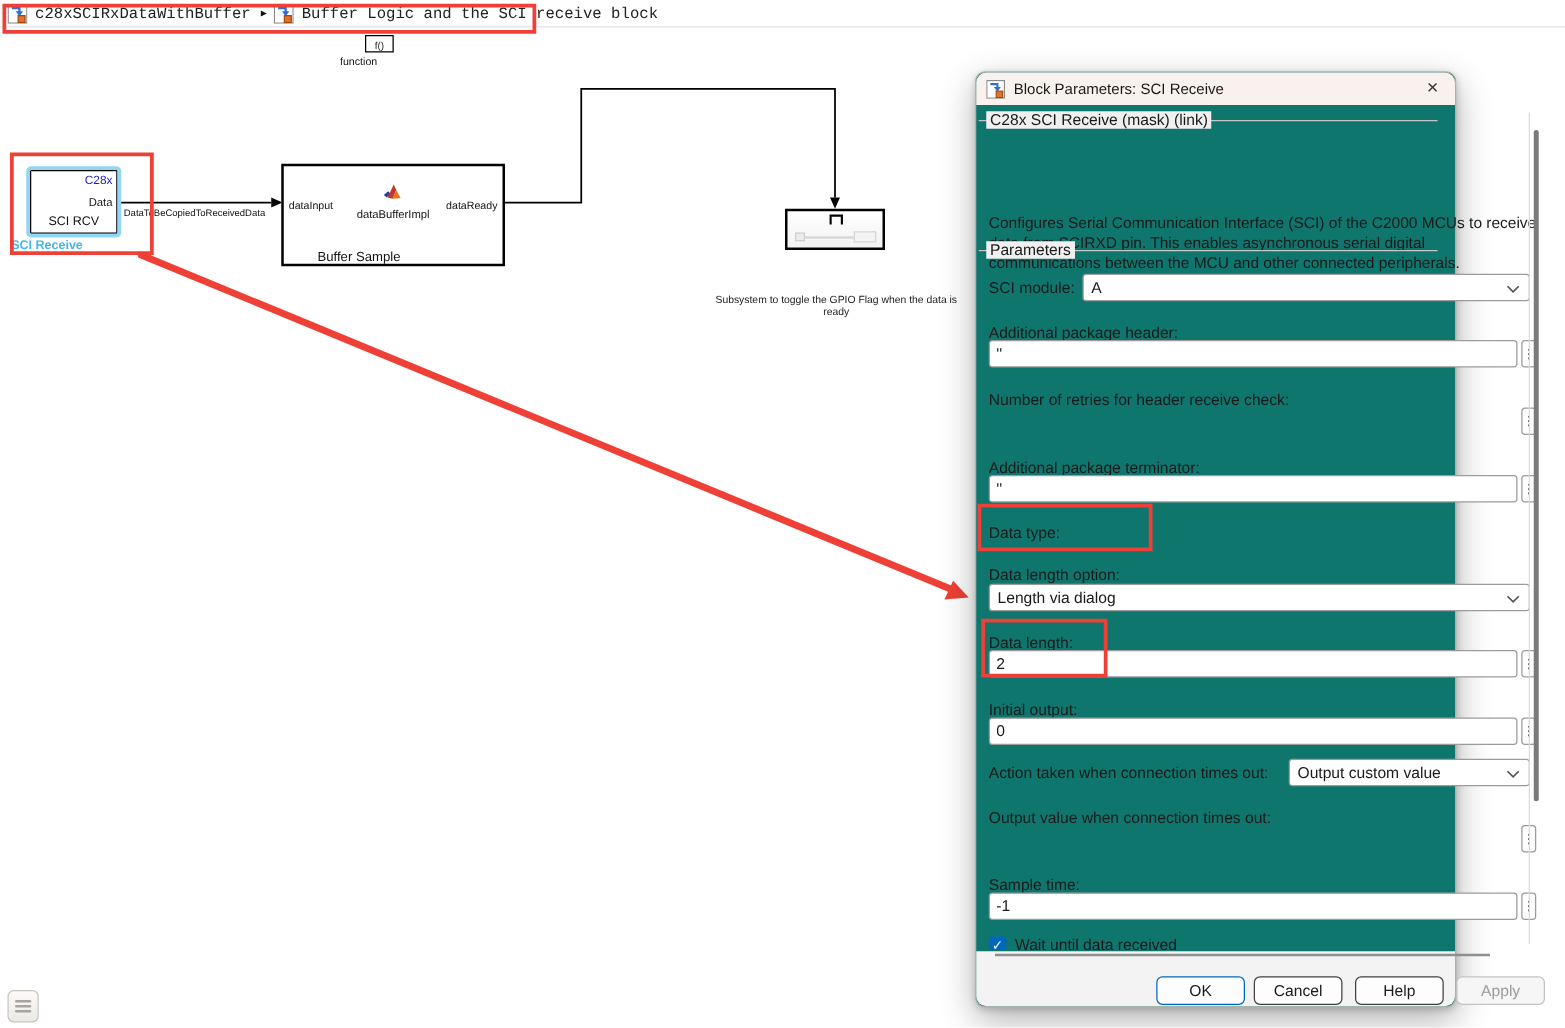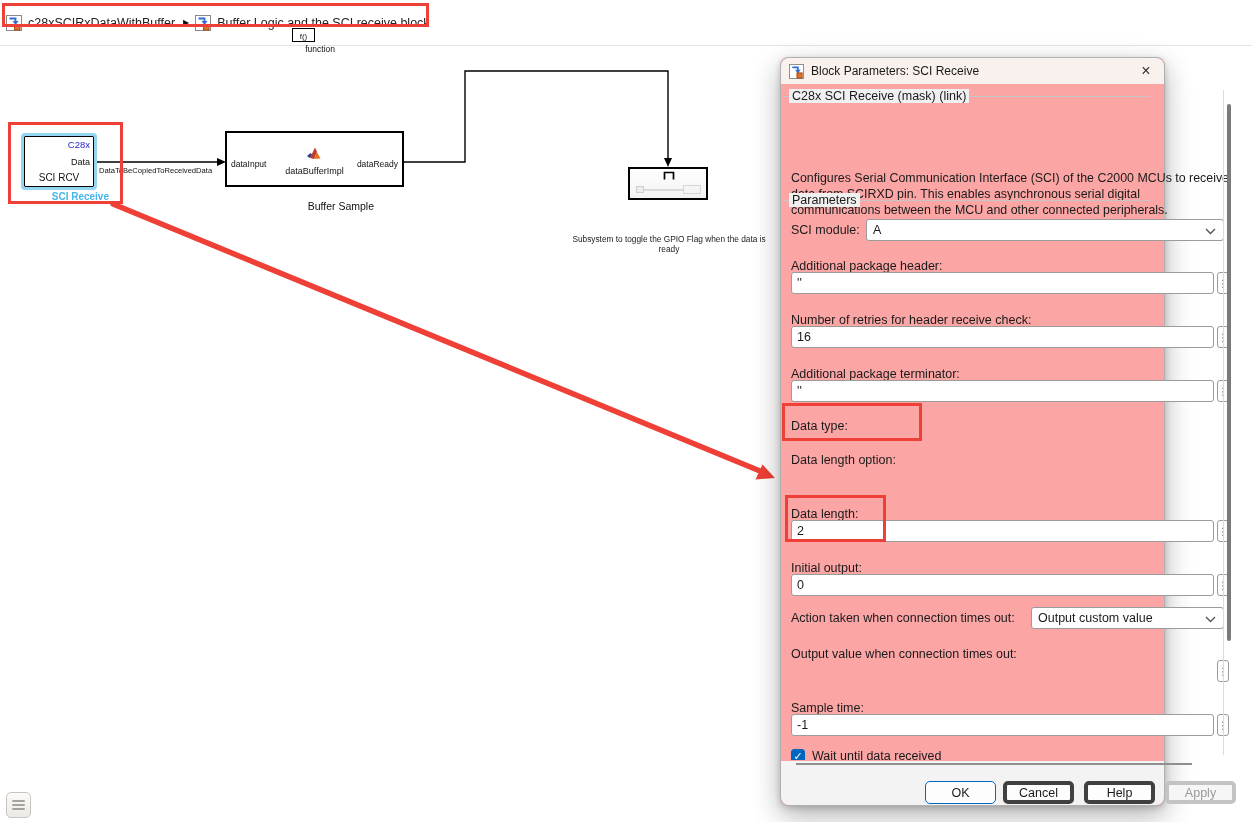--- a/index.html
+++ b/index.html
@@ -5,48 +5,48 @@
   * { margin:0; padding:0; box-sizing:border-box; }
   html,body { width:1252px; height:822px; }
   body {
     position:relative; overflow:hidden; background:#ffffff;
     font-family:"Liberation Sans", sans-serif; color:#1a1a1a;
   }
   .abs { position:absolute; }
 
   
   .topbar {
-    left:0; top:0; width:1252px; height:46px; background:#fff;
+    left:0; top:0; width:1252px; height:22px; background:#fff;
     border-bottom:1px solid #e4e4e4; display:flex; align-items:center;
-    padding-left:6px; z-index:3;
+    padding-left:6px; z-index:3;font-family:Liberation Mono, monospace;
   }
   .crumb { display:flex; align-items:center; gap:6px; font-size:12.5px; color:#222; cursor:default; }
   .crumb-sep { font-size:8px; color:#111; margin:0 6px 0 8px; }
   .simicon { width:16px; height:16px; display:inline-block; }
 
   
   .redbox { border:3px solid #ee4036; z-index:6; pointer-events:none; }
 
   
   .blk { border:1.6px solid #000; background:#fff; z-index:4; }
   .portlbl { font-size:8.5px; color:#111; }
-  .caption { font-size:10.5px; color:#111; text-align:right; }
+  .caption { font-size:10.5px; color:#111; text-align:left; }
 
   .sci-sel { outline:3px solid #93d5f3; border-radius:1px; }
   .sci-tag { position:absolute; right:3px; top:2px; font-size:9.5px; color:#1d1dc8; }
   .sci-out { position:absolute; right:3px; top:22px; font-size:9px; color:#111; }
   .sci-name{ position:absolute; left:0; right:0; bottom:3px; text-align:center; font-size:10px; color:#111; }
   .sci-cap { color:#45b6e8;font-weight:bold; }
 
   .wire-lbl { font-size:7.6px; color:#111; z-index:5; background:transparent; }
   .sub-cap { font-size:8.3px; color:#222; text-align:center; }
 
   
   .dialog {
-    left:780px; top:57px; width:385px; height:749px; background:#fca5a5;
+    left:780px; top:57px; width:385px; height:749px; background:#0f766e;
     border:1px solid #b2b0ae; border-radius:8px; z-index:10;
     box-shadow:0 10px 28px rgba(0,0,0,.30), 0 2px 6px rgba(0,0,0,.18);
     font-size:12.5px;
   }
   .dlg-title {
     position:absolute; left:0; top:0; right:0; height:26px; background:#f8f1ed;
     border-radius:8px 8px 0 0; display:flex; align-items:center; padding:0 8px; gap:7px;
   }
   .dlg-title-text { font-size:12px; color:#1a1a1a; }
   .dlg-close { position:absolute; right:6px; top:2px; width:24px; height:22px; display:flex;
@@ -69,21 +69,21 @@
     position:absolute; height:22px; background:#fff; border:1px solid #9b9b9b; border-radius:3px;
     display:flex; align-items:center; padding:0 6px; cursor:pointer;
   }
   .combo .chev { position:absolute; right:7px; top:8px; }
   .vline { position:absolute; left:442px; top:32px; bottom:50px; border-left:1px solid #dcdcdc; }
   .scrollthumb { position:absolute; left:446px; top:46px; width:4px; height:537px; background:#7a7a7a; border-radius:2px; cursor:pointer; }
   .cb { width:14px; height:14px; background:#0067c0; border:1px solid #0067c0; border-radius:3px;
     color:#fff; font-size:11px; display:inline-flex; align-items:center; justify-content:center; margin-right:7px; }
   .sep { position:absolute; left:15px; width:396px; border-top:2px solid #8f8f8f; }
   .btn {
-    position:absolute; top:723px; width:71px; height:23px; background:#fdfdfd; border:4px solid #404040;
+    position:absolute; top:723px; width:71px; height:23px; background:#fdfdfd; border:1px solid #404040;
     border-radius:5px; font-family:"Liberation Sans",sans-serif; font-size:12.5px; color:#1a1a1a; cursor:pointer;
   }
   .btn-ok { border:1.6px solid #0067c0; }
   .btn-disabled { color:#9a9a9a; border-color:#c3c3c3; background:#f6f6f6; cursor:default; }
   .footer { position:absolute; left:0; right:0; bottom:0; height:44px; background:#f3f3f3; border-radius:0 0 8px 8px; }
 
   .cliprow { position:absolute; left:10px; top:691px; height:11px; width:420px; overflow:hidden; }
   .cbrow { display:flex; align-items:flex-start; font-size:12.5px; }
 
   
@@ -142,21 +142,21 @@
 <div class="abs blk sci-sel" style="left:24px;top:136px;width:70px;height:51px;">
   <span class="sci-tag">C28x</span>
   <span class="sci-out portlbl" style="position:absolute;right:3px;top:20px;">Data</span>
   <span class="sci-name">SCI RCV</span>
 </div>
 <div class="abs caption sci-cap" style="left:9px;top:191px;width:100px;font-size:10px;z-index:4;">SCI Receive</div>
 <div class="abs redbox" style="left:8px;top:122px;width:115px;height:82px;"></div>
 
 <div class="abs wire-lbl" style="left:99px;top:166px;">DataToBeCopiedToReceivedData</div>
 
-<div class="abs blk" style="left:225px;top:131px;width:179px;height:56px;border-width:2px;">
+<div class="abs blk" style="left:225px;top:131px;width:179px;height:82px;border-width:2px;">
   <span class="portlbl" style="position:absolute;left:4px;top:26px;">dataInput</span>
   <span class="portlbl" style="position:absolute;right:4px;top:26px;">dataReady</span>
   <svg style="position:absolute;left:80px;top:13px;" width="17" height="14" viewBox="0 0 17 14">
     <polygon points="0,10 3.5,7 5.5,9 2.5,12" fill="#30409a"></polygon>
     <polygon points="3,12 8,1.5 10,6 7,13" fill="#c0392b"></polygon>
     <polygon points="7,13 10,6 13.5,12.5" fill="#e8731f"></polygon>
   </svg>
   <span class="portlbl" style="position:absolute;left:0;right:0;top:33px;text-align:center;font-size:9px;">dataBufferImpl</span>
 </div>
 <div class="abs caption" style="left:254px;top:200px;width:120px;z-index:4;">Buffer Sample</div>
@@ -204,35 +204,40 @@
       </svg>
   </div>
 
   <span class="flabel" style="top:201px;">Additional package header:</span>
   <input class="tinput" style="top: 214px;" value="''">
   <div class="dots" style="top:214px;">
       <span>⋮</span>
     </div>
 
   <span class="flabel" style="top:255px;">Number of retries for header receive check:</span>
-  <input class="tinput" style="top: 268px;" value="16">
   <div class="dots" style="top:268px;">
       <span>⋮</span>
     </div>
 
   <span class="flabel" style="top:309px;">Additional package terminator:</span>
   <input class="tinput" style="top: 322px;" value="''">
   <div class="dots" style="top:322px;">
       <span>⋮</span>
     </div>
 
   <span class="flabel" style="top:361px;">Data type:</span>
   <div class="redbox abs" style="left:1px;top:345px;width:140px;height:38px;"></div>
 
   <span class="flabel" style="top:395px;">Data length option:</span>
+  <div class="combo" style="left:10px;top:409px;width:433px;">
+    <span>Length via dialog</span>
+    <svg class="chev" width="11" height="7" viewBox="0 0 11 7">
+        <polyline points="1,1 5.5,5.5 10,1" stroke="#555" stroke-width="1.4" fill="none"></polyline>
+      </svg>
+  </div>
 
   <span class="flabel" style="top:449px;">Data length:</span>
   <input class="tinput" style="top: 462px;" value="2">
   <div class="dots" style="top:462px;">
       <span>⋮</span>
     </div>
   <div class="redbox abs" style="left:4px;top:437px;width:101px;height:47px;"></div>
 
   <span class="flabel" style="top:503px;">Initial output:</span>
   <input class="tinput" style="top: 516px;" value="0">

